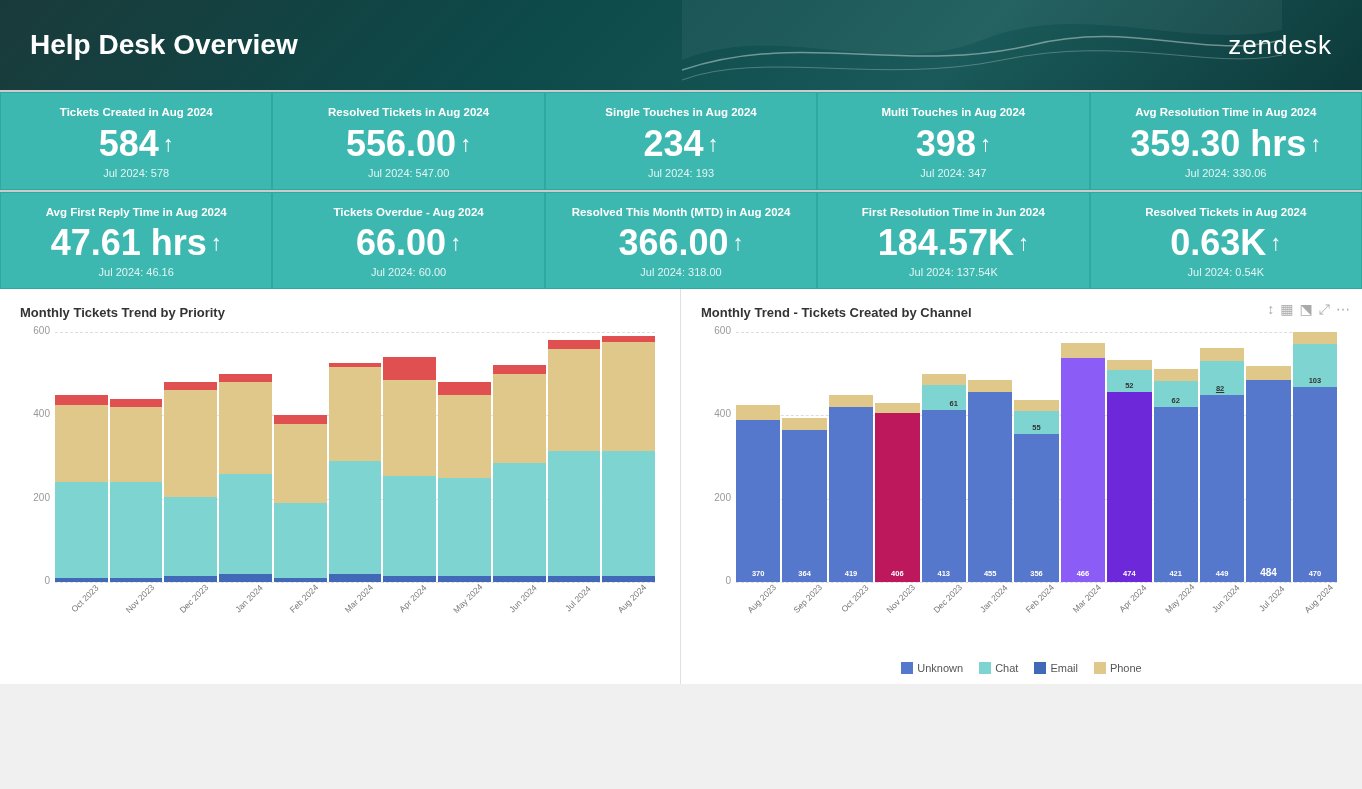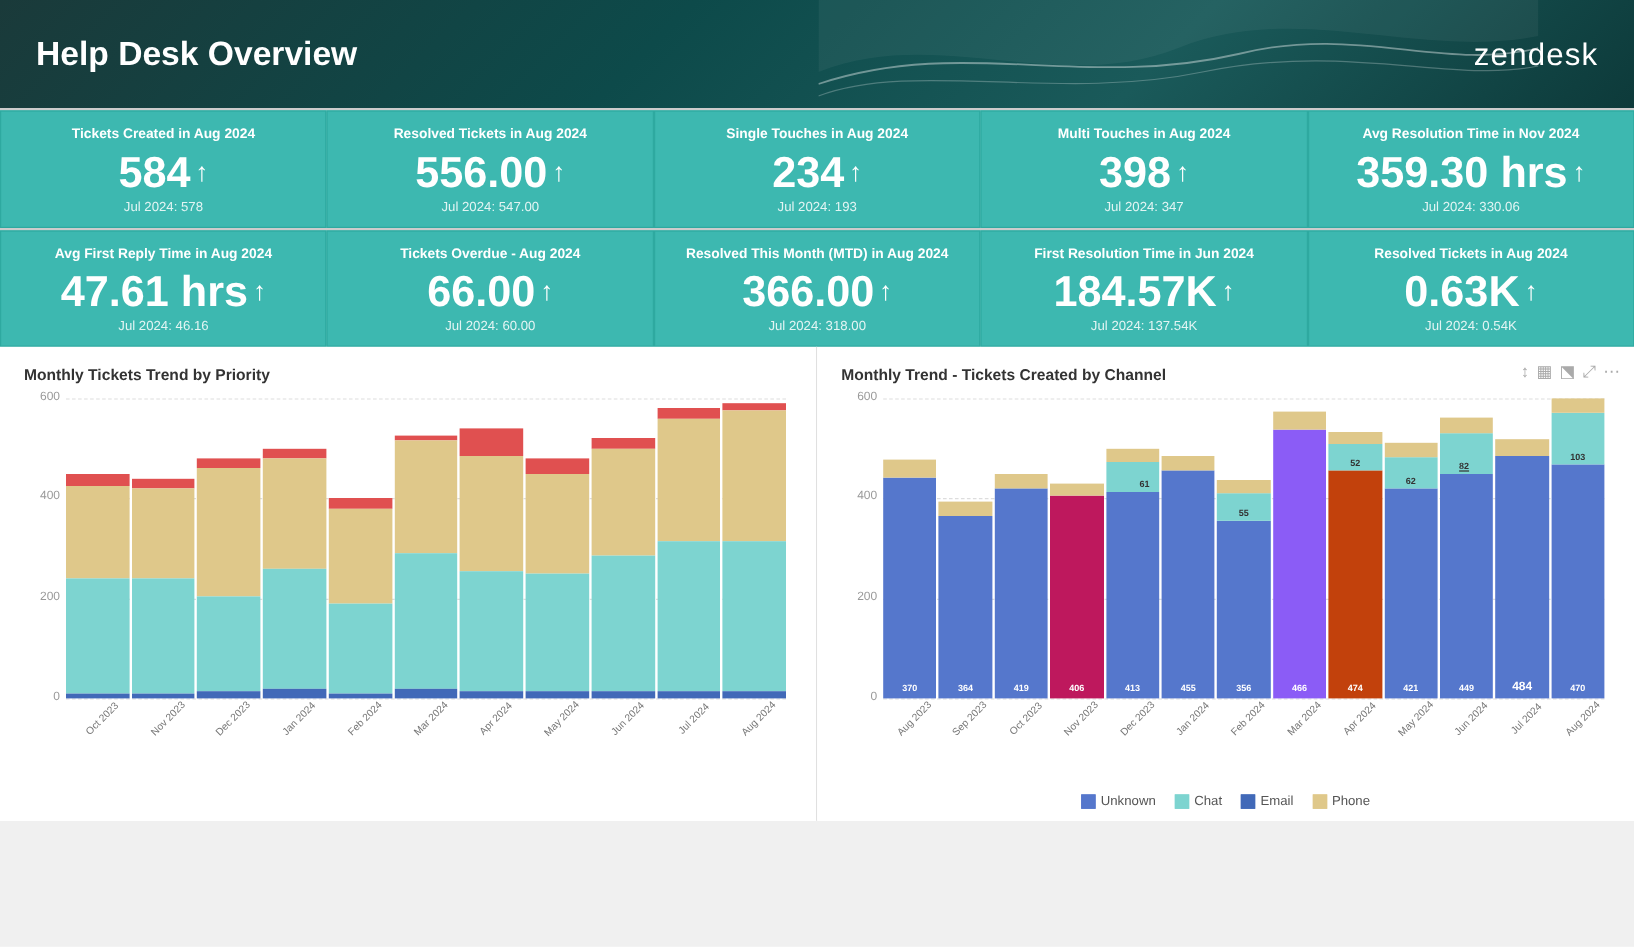--- a/index.html
+++ b/index.html
@@ -172,21 +172,21 @@
       <div class="metric-prev">Jul 2024: 193</div>
     </div>
     <div class="metric-card">
       <div class="metric-title">Multi Touches in Aug 2024</div>
       <div class="metric-value">
         398 <span class="metric-arrow">↑</span>
       </div>
       <div class="metric-prev">Jul 2024: 347</div>
     </div>
     <div class="metric-card">
-      <div class="metric-title">Avg Resolution Time in Nov 2024</div>
+      <div class="metric-title">Avg Resolution Time in Aug 2024</div>
       <div class="metric-value">
         359.30 hrs <span class="metric-arrow">↑</span>
       </div>
       <div class="metric-prev">Jul 2024: 330.06</div>
     </div>
   </div>
 
 <div class="metrics-grid" id="metrics-row-2">
     <div class="metric-card">
       <div class="metric-title">Avg First Reply Time in Aug 2024</div>
@@ -342,21 +342,21 @@
             <span style="position: absolute; left: -35px; top: 243px; font-size: 10px; color: rgb(153, 153, 153); width: 30px; text-align: right;">0</span>
             <div style="position: absolute; left: 0px; right: 0px; top: 166.667px; border-top: 1px dashed rgb(221, 221, 221);"></div>
             <span style="position: absolute; left: -35px; top: 159.667px; font-size: 10px; color: rgb(153, 153, 153); width: 30px; text-align: right;">200</span>
             <div style="position: absolute; left: 0px; right: 0px; top: 83.3333px; border-top: 1px dashed rgb(221, 221, 221);"></div>
             <span style="position: absolute; left: -35px; top: 76.3333px; font-size: 10px; color: rgb(153, 153, 153); width: 30px; text-align: right;">400</span>
             <div style="position: absolute; left: 0px; right: 0px; top: 0px; border-top: 1px dashed rgb(221, 221, 221);"></div>
             <span style="position: absolute; left: -35px; top: -7px; font-size: 10px; color: rgb(153, 153, 153); width: 30px; text-align: right;">600</span>
           </div>
           <div style="position: absolute; left: 35px; right: 5px; top: 0px; height: 250px; display: flex; align-items: flex-end; gap: 2px;">
             <div style="flex: 1 1 0%; display: flex; flex-direction: column-reverse; height: 100%; align-items: stretch; position: relative;">
-              <div style="height: 184px; background: rgb(85, 119, 204); width: 100%; position: relative; padding-left: 40px;">
+              <div style="height: 162px; background: rgb(85, 119, 204); width: 100%; position: relative; padding-left: 40px;">
                 <div style="position: absolute; bottom: 4px; left: 0px; right: 0px; text-align: center; font-size: 7.5px; color: white; font-weight: 600;">370</div>
               </div>
               <div style="height: 0px; background: rgb(125, 212, 208); width: 100%; position: relative;"></div>
               <div style="height: 0px; background: rgb(65, 105, 184); width: 100%; position: relative;"></div>
               <div style="height: 14.5833px; background: rgb(223, 200, 138); width: 100%; position: relative;"></div>
             </div>
             <div style="flex: 1 1 0%; display: flex; flex-direction: column-reverse; height: 100%; align-items: stretch; position: relative;">
               <div style="height: 151.667px; background: rgb(85, 119, 204); width: 100%; position: relative;">
                 <div style="position: absolute; bottom: 4px; left: 0px; right: 0px; text-align: center; font-size: 7.5px; color: white; font-weight: 600;">364</div>
               </div>
@@ -410,21 +410,21 @@
             </div>
             <div style="flex: 1 1 0%; display: flex; flex-direction: column-reverse; height: 100%; align-items: stretch; position: relative;">
               <div style="height: 224px; background: #8b5cf6; width: 100%; position: relative;">
                 <div style="position: absolute; bottom: 4px; left: 0px; right: 0px; text-align: center; font-size: 7.5px; color: white; font-weight: 600;">466</div>
               </div>
               <div style="height: 0px; background: rgb(125, 212, 208); width: 100%; position: relative;"></div>
               <div style="height: 0px; background: rgb(65, 105, 184); width: 100%; position: relative;"></div>
               <div style="height: 14.5833px; background: rgb(223, 200, 138); width: 100%; position: relative;"></div>
             </div>
             <div style="flex: 1 1 0%; display: flex; flex-direction: column-reverse; height: 100%; align-items: stretch; position: relative;">
-              <div style="height: 190px; background: #c2410c; width: 100%; position: relative;">
+              <div style="height: 190px; background: #6d28d9; width: 100%; position: relative;">
                 <div style="position: absolute; bottom: 4px; left: 0px; right: 0px; text-align: center; font-size: 7.5px; color: white; font-weight: 600;">474</div>
               </div>
               <div style="height: 21.6667px; background: rgb(125, 212, 208); width: 100%; position: relative;">
                 <div style="position: absolute; bottom: 2px; left: 0px; right: 0px; text-align: center; font-size: 7.5px; color: rgb(51, 51, 51); font-weight: 600;">52</div>
               </div>
               <div style="height: 0px; background: rgb(65, 105, 184); width: 100%; position: relative;"></div>
               <div style="height: 10.4167px; background: rgb(223, 200, 138); width: 100%; position: relative;"></div>
             </div>
             <div style="flex: 1 1 0%; display: flex; flex-direction: column-reverse; height: 100%; align-items: stretch; position: relative;">
               <div style="height: 175.417px; background: rgb(85, 119, 204); width: 100%; position: relative;">

